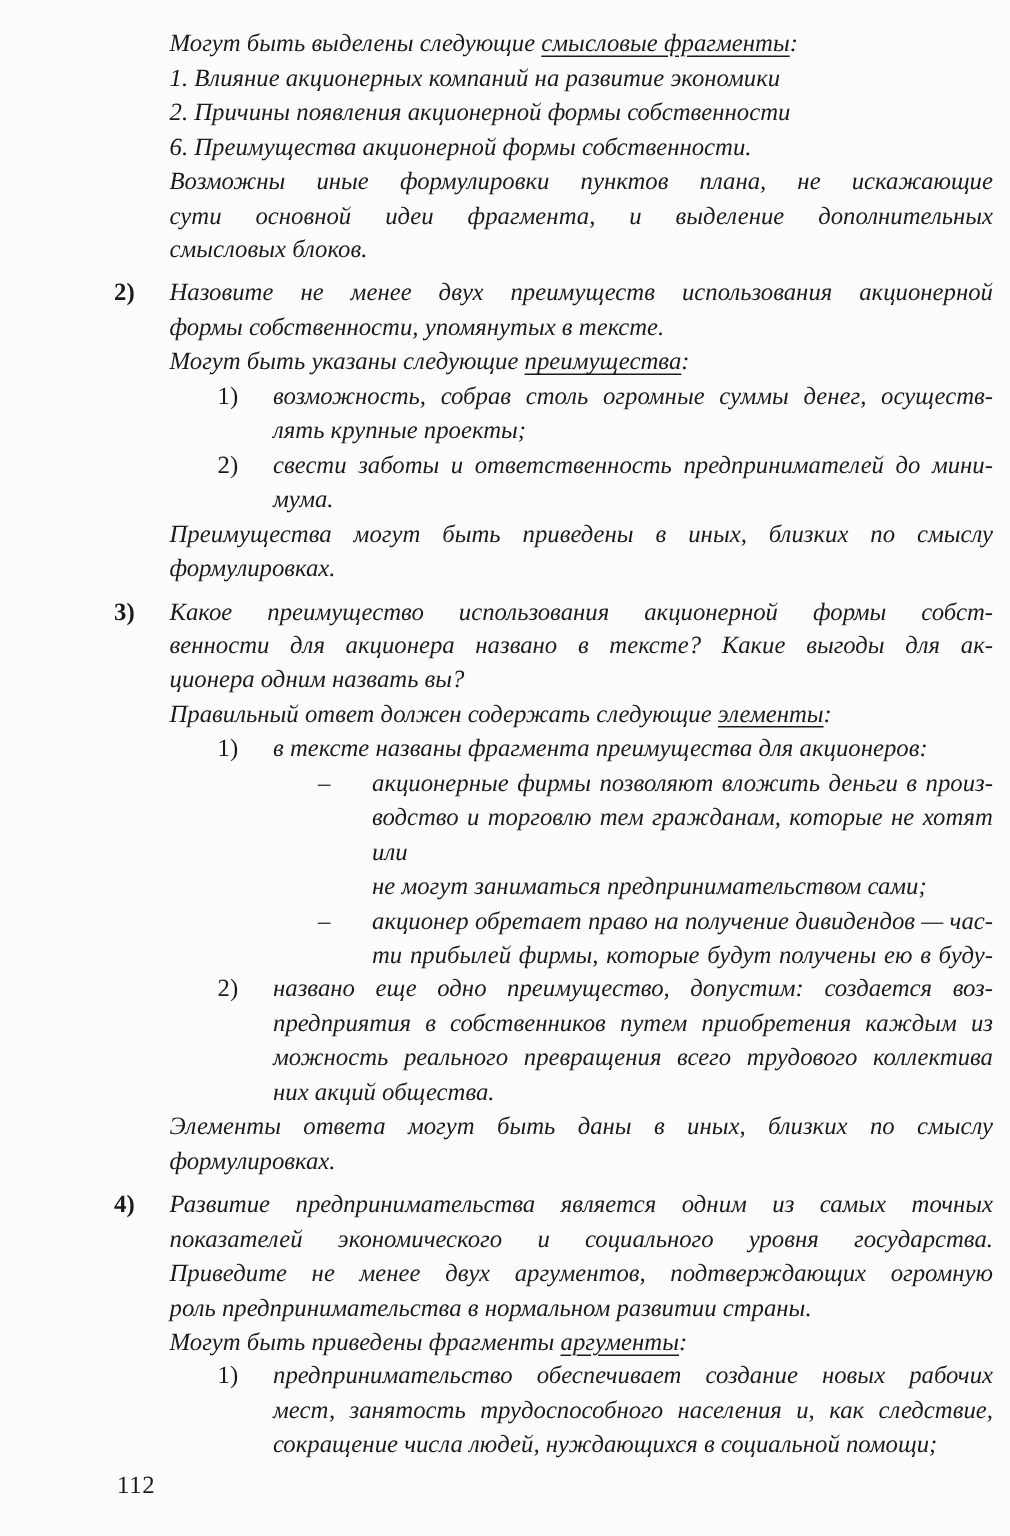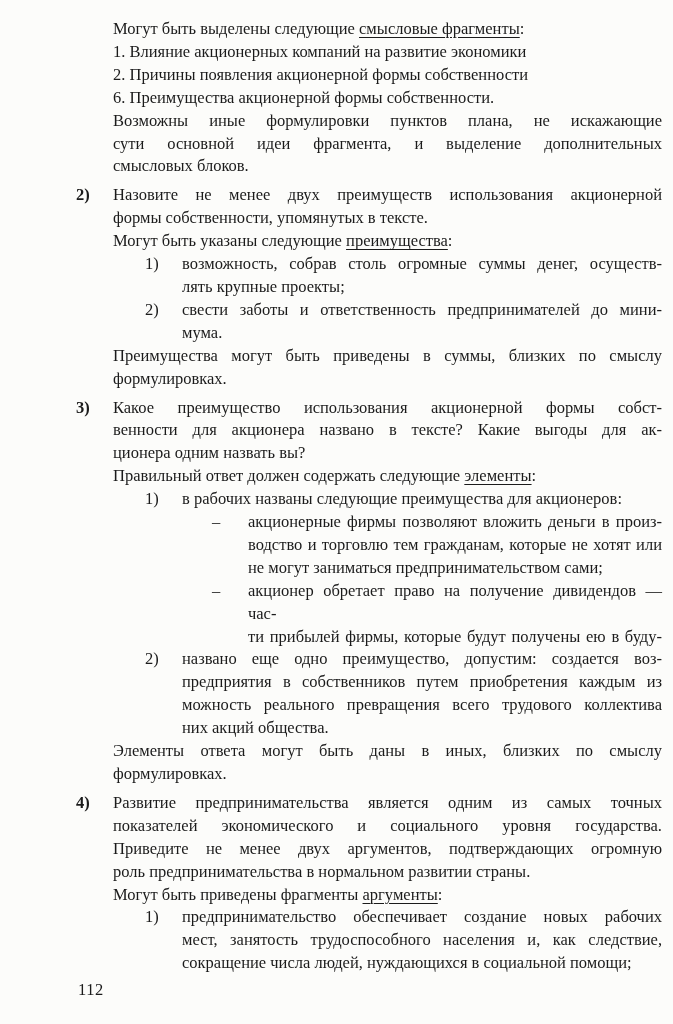--- a/index.html
+++ b/index.html
@@ -29,20 +29,21 @@
 
   .line {
     position: relative;
     line-height: 22.9px;
     padding-right: 11px;
     white-space: nowrap;
   }
   .line .txt {
     display: block;
     white-space: normal;
+    font-style: italic;
   }
   
   .indent-0 { padding-left: 113px; }
   .indent-1 { padding-left: 182px; }
   .indent-2 { padding-left: 248px; }
 
   .justify .txt {
     text-align: justify;
     text-align-last: justify;
   }
@@ -118,21 +119,21 @@
           <span class="txt"><span>лять крупные проекты;</span></span>
         </div>
         <div class="line indent-1 justify">
           <span class="marker marker-sub">2)</span>
           <span class="txt"><span>свести заботы и ответственность предпринимателей до мини-</span></span>
         </div>
         <div class="line indent-1">
           <span class="txt"><span>мума.</span></span>
         </div>
         <div class="line indent-0 justify">
-          <span class="txt"><span>Преимущества могут быть приведены в суммы, близких по смыслу</span></span>
+          <span class="txt"><span>Преимущества могут быть приведены в иных, близких по смыслу</span></span>
         </div>
         <div class="line indent-0">
           <span class="txt"><span>формулировках.</span></span>
         </div>
       </section>
       <section class="block">
         <div class="line indent-0 justify">
           <span class="marker marker-main bold">3)</span>
           <span class="txt"><span>Какое преимущество использования акционерной формы собст-</span></span>
         </div>
@@ -140,21 +141,21 @@
           <span class="txt"><span>венности для акционера названо в тексте? Какие выгоды для ак-</span></span>
         </div>
         <div class="line indent-0">
           <span class="txt"><span>ционера одним назвать вы?</span></span>
         </div>
         <div class="line indent-0">
           <span class="txt"><span>Правильный ответ должен содержать следующие </span><span class="u">элементы</span><span>:</span></span>
         </div>
         <div class="line indent-1">
           <span class="marker marker-sub">1)</span>
-          <span class="txt"><span>в рабочих названы следующие преимущества для акционеров:</span></span>
+          <span class="txt"><span>в тексте названы фрагмента преимущества для акционеров:</span></span>
         </div>
         <div class="line indent-2 justify">
           <span class="marker marker-dash">–</span>
           <span class="txt"><span>акционерные фирмы позволяют вложить деньги в произ-</span></span>
         </div>
         <div class="line indent-2 justify">
           <span class="txt"><span>водство и торговлю тем гражданам, которые не хотят или</span></span>
         </div>
         <div class="line indent-2">
           <span class="txt"><span>не могут заниматься предпринимательством сами;</span></span>

